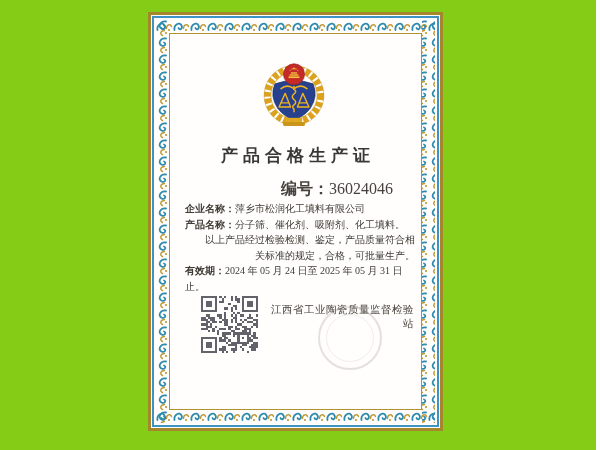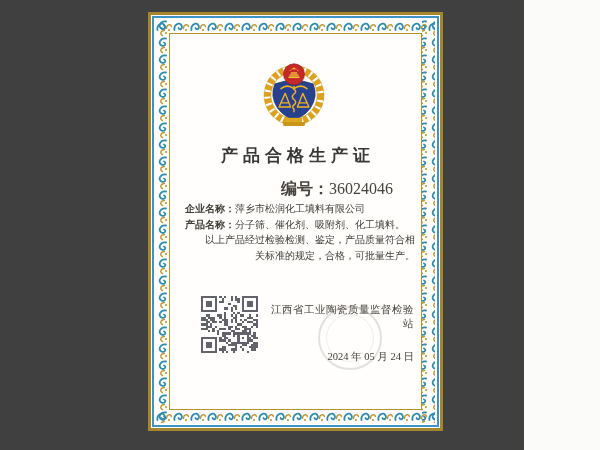--- a/index.html
+++ b/index.html
@@ -1,17 +1,17 @@
 <!DOCTYPE html>
 <html><head>
 <meta charset="utf-8">
 <style>
   html,body{margin:0;padding:0;}
   body{width:600px;height:450px;background:#fbfbfa;font-family:"Liberation Serif","DejaVu Serif",serif;}
-  .stage{position:relative;width:524px;height:450px;overflow:hidden;background:#404040;}
+  .stage{position:relative;width:596px;height:450px;overflow:hidden;background:#84cc16;}
   .page{position:absolute;left:148px;top:12px;width:295px;height:419px;box-sizing:border-box;
         border:3px solid #a5862c;background:#fffefc;}
   .blue-line{position:absolute;inset:1px;border:2px solid #3e93c4;pointer-events:none;}
   .ornament-svg{position:absolute;inset:5px;width:calc(100% - 10px);height:calc(100% - 10px);}
   .gold-inner{position:absolute;inset:18px;border:1px solid #b2912f;pointer-events:none;}
   .content{position:absolute;inset:19px;color:#3b3835;}
   .emblem{position:absolute;left:90px;top:22px;width:68px;height:72px;}
   .title{position:absolute;left:0;right:0;top:110px;text-align:center;font-size:17px;font-weight:bold;
          letter-spacing:5px;text-indent:5px;color:#383838;}
   .serial{position:absolute;left:0;right:28px;top:145px;text-align:right;font-size:16px;color:#46423d;}
@@ -87,20 +87,23 @@
       </div>
 
       <div class="body-block">
         <div class="field-row">
           <span class="lbl">企业名称：</span><span>萍乡市松润化工填料有限公司</span>
         </div>
         <div class="field-row">
           <span class="lbl">产品名称：</span><span>分子筛、催化剂、吸附剂、化工填料。</span>
         </div>
         <p class="body-para">以上产品经过检验检测、鉴定，产品质量符合相关标准的规定，合格，可批量生产。</p>
+        <div class="field-row">
+          <span class="lbl">有效期：</span><span>2024 年 05 月 24 日至 2025 年 05 月 31 日止。</span>
+        </div>
       </div>
 
       <svg class="qr" id="qr" viewBox="0 0 25 25" shape-rendering="crispEdges" aria-hidden="true">
           <rect x="8" y="0" width="1" height="1" fill="#63636b"></rect>
           <rect x="10" y="0" width="1" height="1" fill="#63636b"></rect>
           <rect x="13" y="0" width="1" height="1" fill="#63636b"></rect>
           <rect x="15" y="0" width="1" height="1" fill="#63636b"></rect>
           <rect x="9" y="1" width="1" height="1" fill="#63636b"></rect>
           <rect x="13" y="1" width="1" height="1" fill="#63636b"></rect>
           <rect x="15" y="1" width="1" height="1" fill="#63636b"></rect>
@@ -299,18 +302,17 @@
           <rect x="2" y="20" width="3" height="3" fill="#63636b"></rect>
           <rect x="16" y="16" width="5" height="5" fill="#63636b"></rect>
           <rect x="17" y="17" width="3" height="3" fill="#fff"></rect>
           <rect x="18" y="18" width="1" height="1" fill="#63636b"></rect>
         </svg>
 
       <div class="stamp"></div>
 
       <div class="issue-block">
         <div class="issuer">江西省工业陶瓷质量监督检验站</div>
-        <div class="issue-date">2024 年 05 月 24 日</div>
       </div>
 
     </div>
   </div>
 </div>
 
 </body></html>

